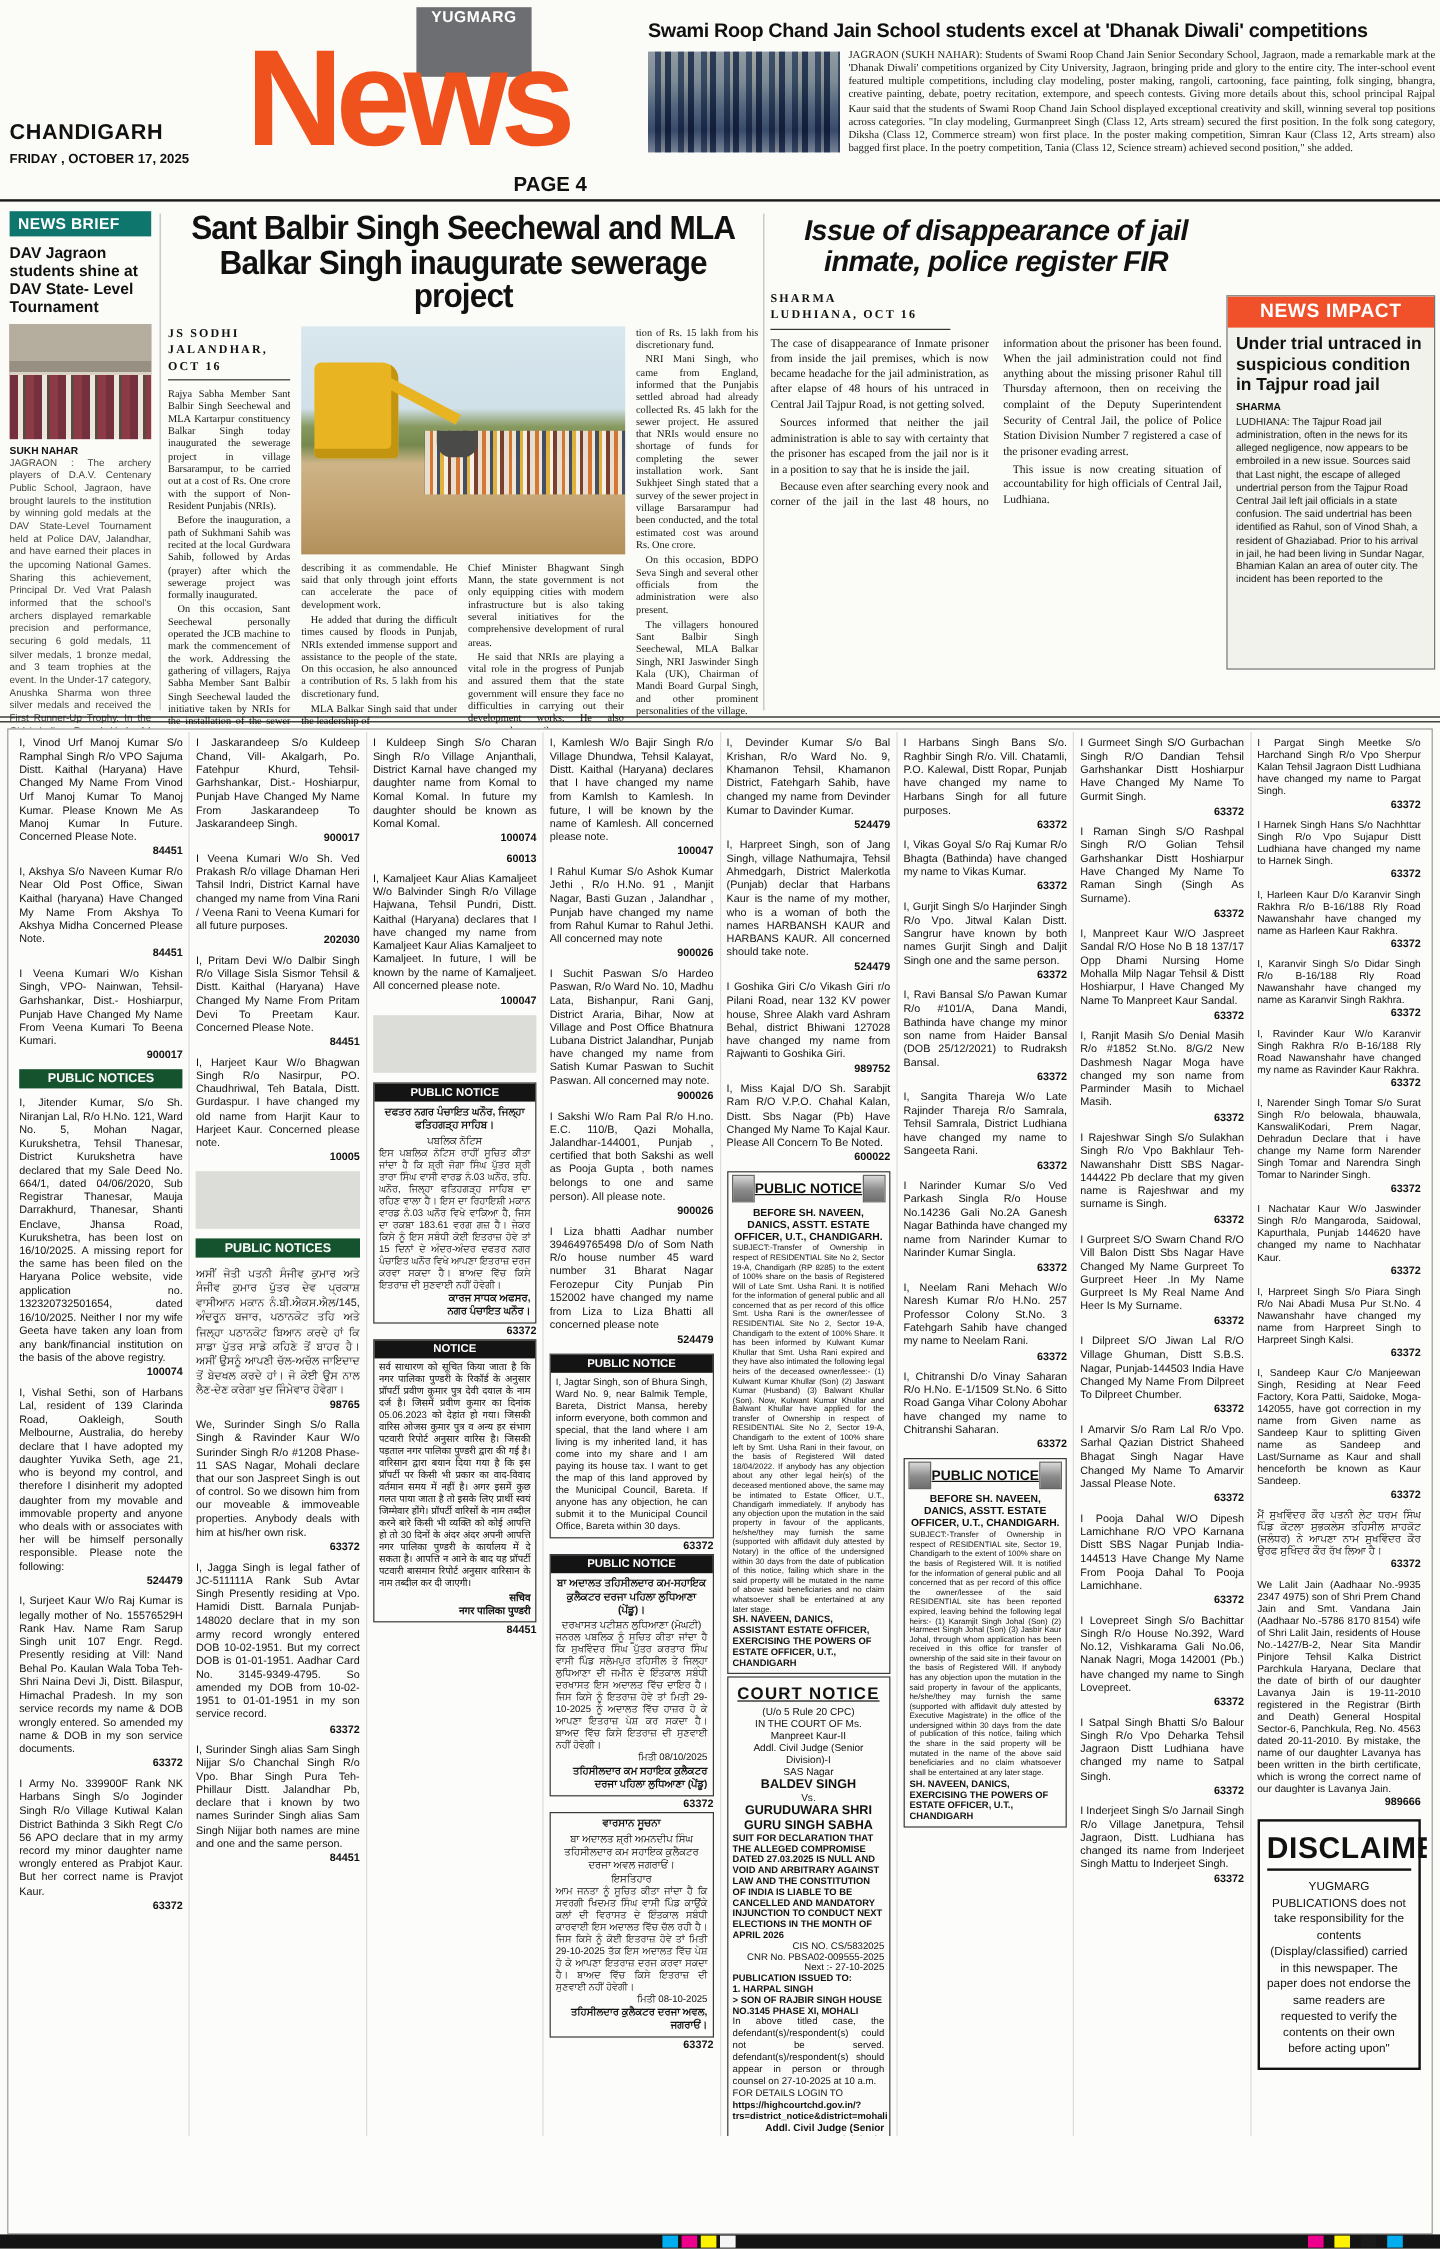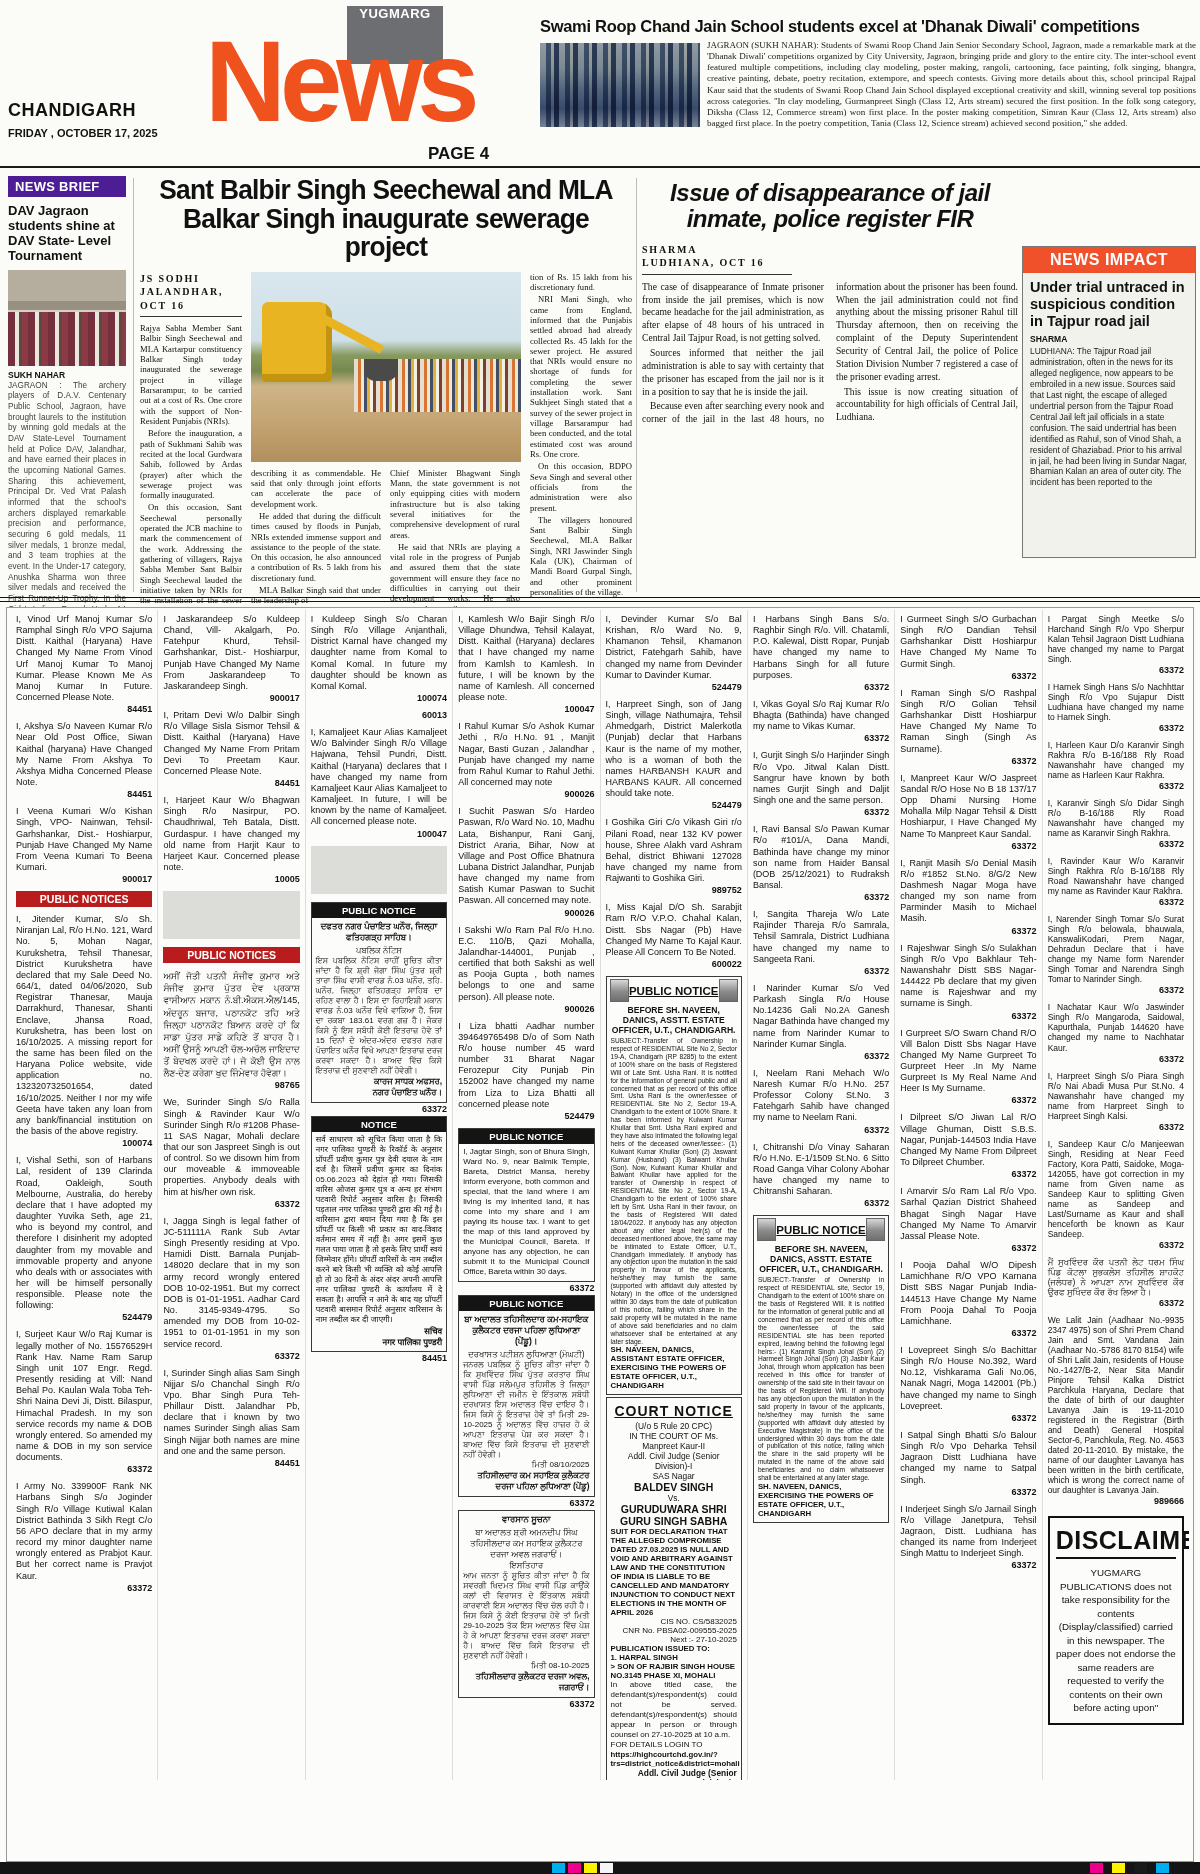--- a/index.html
+++ b/index.html
@@ -18,21 +18,21 @@
   
   .school { left:540px; top:17px; width:656px; }
   .school h1 { font-size:16.5px; font-weight:bold; letter-spacing:-.3px; margin-bottom:4px; transform-origin:left; }
   .school .body { font-family:"Liberation Serif",serif; font-size:9px; line-height:1.24; text-align:justify; color:#1c1c1c; }
   .photo-school { float:left; width:160px; height:84px; margin:3px 7px 0 0;
     background:linear-gradient(180deg,#b2b9bd 0%,#98a5ad 30%,#667992 55%,#46597c 78%,#33456688 100%),
     repeating-linear-gradient(90deg,#cfd5da 0 6px,#5a6f8e 6px 11px,#e8e4da 11px 14px,#3e5275 14px 19px); background-blend-mode:multiply; }
 
   
   .brief { left:8px; top:176px; width:118px; }
-  .brief-bar { background:#4c1d95; color:#fff; font-weight:bold; font-size:13px; padding:3px 0 3px 7px; letter-spacing:.3px; }
+  .brief-bar { background:#0f766e; color:#fff; font-weight:bold; font-size:13px; padding:3px 0 3px 7px; letter-spacing:.3px; }
   .brief h2 { font-size:13px; line-height:1.15; font-weight:bold; margin:7px 0 6px; }
   .photo-brief { width:118px; height:96px;
     background:linear-gradient(180deg,#b5ae9f 0 32%,#978f82 32% 42%,#d8d2c5 42% 44%,transparent 44%),
     repeating-linear-gradient(90deg,#75303d 0 7px,#ece7de 7px 11px,#5d4a3f 11px 14px,#8c3a46 14px 20px); }
   .brief .author { font-size:8.5px; font-weight:bold; margin-top:4px; }
   .brief .body { font-size:8.2px; line-height:1.3; color:#3f3f3f; text-align:justify; margin-top:1px; }
 
   .vdiv { width:0; border-left:1px solid #bdbdbd; }
 
   
@@ -73,21 +73,21 @@
   
   .classified { left:6px; top:607px; width:1188px; height:1255px; border:1px solid #999; background:#fcfcfa; overflow:hidden; }
   .cl-title { text-align:center; font-size:60px; font-weight:bold; color:#ee4f23; letter-spacing:-2px; line-height:1; padding:8px 0 6px; }
   #cl-cols { display:flex; align-items:stretch; padding:2px 4px 0; height:1172px; }
   .col { flex:1 1 0; padding:4px 5px 0; overflow:hidden; }
   .col + .col { border-left:1px solid #ddd; }
   .ad { margin-bottom:7px; }
   .ad-text { font-size:9px; line-height:1.24; text-align:justify; }
   .c8 .ad-text { font-size:8.5px; line-height:1.18; }
   .ad-ref { text-align:right; font-weight:bold; font-size:9px; margin-top:1px; }
-  .sec-bar { background:#b91c1c; color:#fff; font-weight:bold; font-size:10.5px; text-align:center; padding:2px 0; margin:4px 0 7px; }
+  .sec-bar { background:#14532d; color:#fff; font-weight:bold; font-size:10.5px; text-align:center; padding:2px 0; margin:4px 0 7px; }
   .spacer { height:48px; background:#dcdcd8; margin:2px 0 8px; }
   .nbox { border:1px solid #3a3a3a; margin-top:2px; }
   .nbox-head { background:#141414; color:#fff; font-weight:bold; font-size:9.5px; text-align:center; padding:2px 0; }
   .nbox-body { padding:3px 4px 4px; }
   .ph-row { display:flex; align-items:center; justify-content:space-between; padding:2px 3px 0; }
   .ph { width:19px; height:23px; background:linear-gradient(180deg,#d8d8d8,#8b8b8b 55%,#6f6f6f); border:1px solid #666; flex:none; }
   .ph-title { font-size:11.5px; font-weight:bold; text-decoration:underline; text-align:center; flex:1; }
   .l-h1 { font-size:14px; font-weight:bold; text-align:center; letter-spacing:1px; text-decoration:underline; margin:2px 0; }
   .l-h2 { font-size:8.6px; font-weight:bold; text-align:center; margin-bottom:2px; }
   .l-bc { font-size:10.5px; font-weight:bold; text-align:center; }
@@ -237,20 +237,24 @@
             <div class="ad-text">I Army No. 339900F Rank NK Harbans Singh S/o Joginder Singh R/o Village Kutiwal Kalan District Bathinda 3 Sikh Regt C/o 56 APO declare that in my army record my minor daughter name wrongly entered as Prabjot Kaur. But her correct name is Pravjot Kaur.</div>
             <div class="ad-ref">63372</div>
           </div>
         </div>
         <div class="col">
           <div class="ad">
             <div class="ad-text">I Jaskarandeep S/o Kuldeep Chand, Vill- Akalgarh, Po. Fatehpur Khurd, Tehsil- Garhshankar, Dist.- Hoshiarpur, Punjab Have Changed My Name From Jaskarandeep To Jaskarandeep Singh.</div>
             <div class="ad-ref">900017</div>
           </div>
           <div class="ad">
+            <div class="ad-text">I Veena Kumari W/o Sh. Ved Prakash R/o village Dhaman Heri Tahsil Indri, District Karnal have changed my name from Vina Rani / Veena Rani to Veena Kumari for all future purposes.</div>
+            <div class="ad-ref">202030</div>
+          </div>
+          <div class="ad">
             <div class="ad-text">I, Pritam Devi W/o Dalbir Singh R/o Village Sisla Sismor Tehsil &amp; Distt. Kaithal (Haryana) Have Changed My Name From Pritam Devi To Preetam Kaur. Concerned Please Note.</div>
             <div class="ad-ref">84451</div>
           </div>
           <div class="ad">
             <div class="ad-text">I, Harjeet Kaur W/o Bhagwan Singh R/o Nasirpur, PO. Chaudhriwal, Teh Batala, Distt. Gurdaspur. I have changed my old name from Harjit Kaur to Harjeet Kaur. Concerned please note.</div>
             <div class="ad-ref">10005</div>
           </div>
           <div class="spacer"></div>
           <div class="sec-bar">PUBLIC NOTICES</div>
           <div class="ad">

